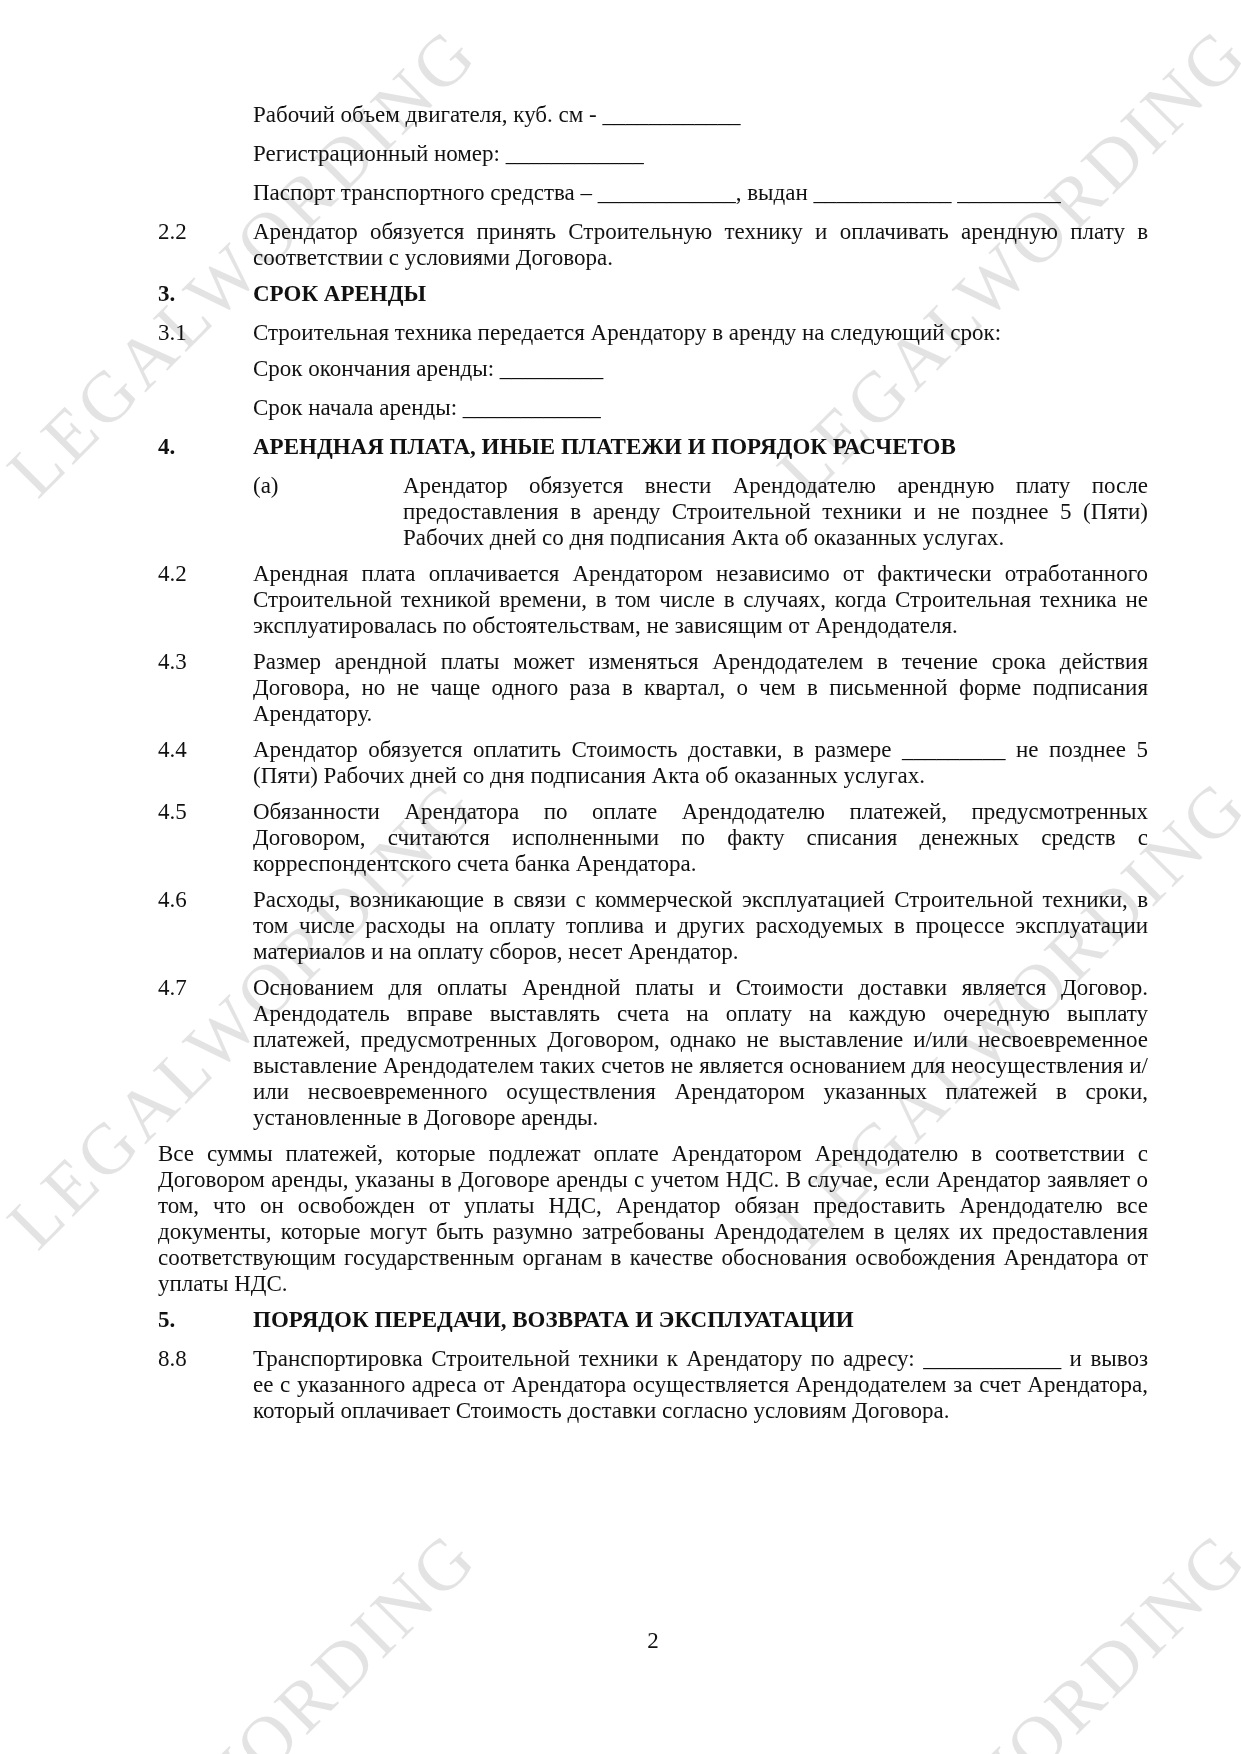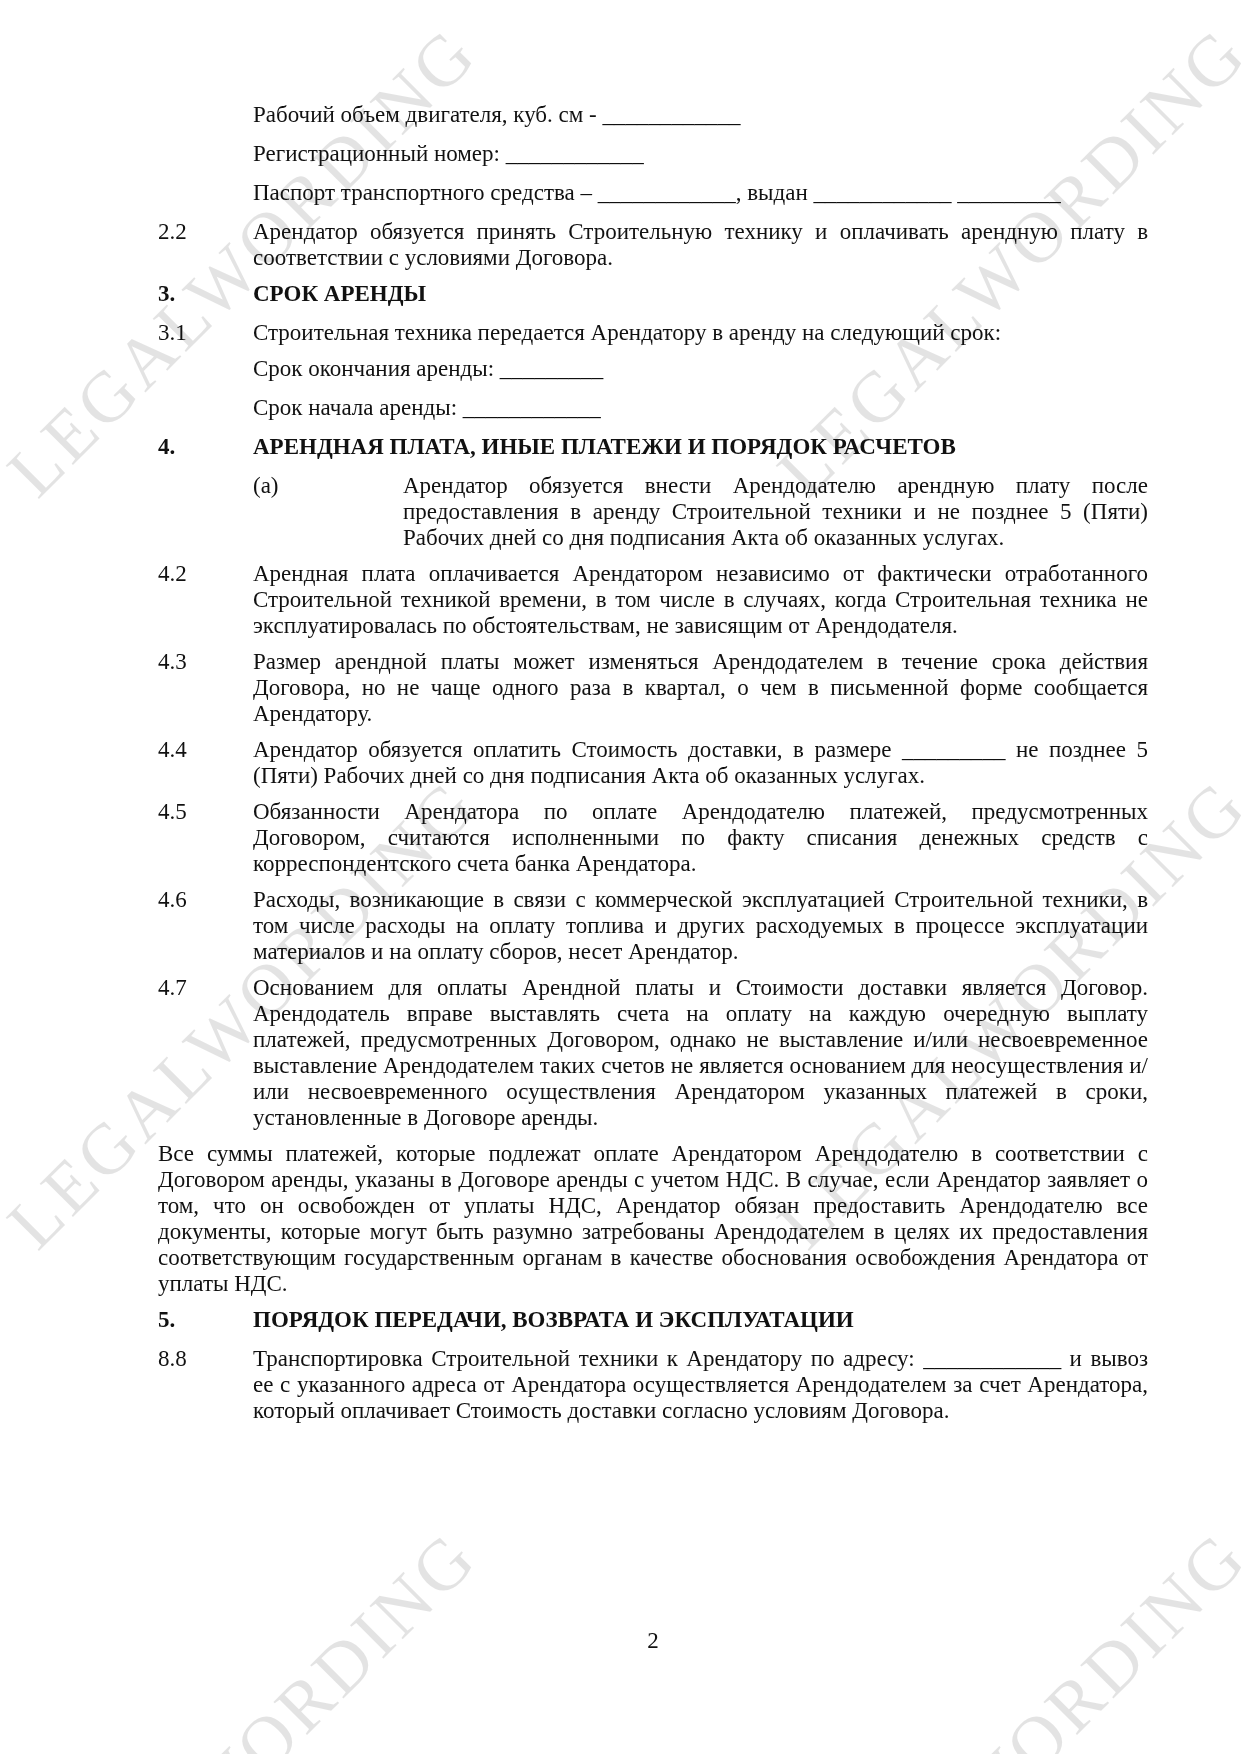--- a/index.html
+++ b/index.html
@@ -135,21 +135,21 @@
       <div class="row subclause">
         <span class="num">(a)</span>
         <div class="text">Арендатор обязуется внести Арендодателю арендную плату после предоставления в аренду Строительной техники и не позднее 5 (Пяти) Рабочих дней со дня подписания Акта об оказанных услугах.</div>
       </div>
       <div class="row clause">
         <span class="num">4.2</span>
         <div class="text">Арендная плата оплачивается Арендатором независимо от фактически отработанного Строительной техникой времени, в том числе в случаях, когда Строительная техника не эксплуатировалась по обстоятельствам, не зависящим от Арендодателя.</div>
       </div>
       <div class="row clause">
         <span class="num">4.3</span>
-        <div class="text">Размер арендной платы может изменяться Арендодателем в течение срока действия Договора, но не чаще одного раза в квартал, о чем в письменной форме сообщается Арендатору.</div>
+        <div class="text">Размер арендной платы может изменяться Арендодателем в течение срока действия Договора, но не чаще одного раза в квартал, о чем в письменной форме подписания Арендатору.</div>
       </div>
       <div class="row clause">
         <span class="num">4.4</span>
         <div class="text">Арендатор обязуется оплатить Стоимость доставки, в размере _________ не позднее 5 (Пяти) Рабочих дней со дня подписания Акта об оказанных услугах.</div>
       </div>
       <div class="row clause">
         <span class="num">4.5</span>
         <div class="text">Обязанности Арендатора по оплате Арендодателю платежей, предусмотренных Договором, считаются исполненными по факту списания денежных средств с корреспондентского счета банка Арендатора.</div>
       </div>
       <div class="row clause">

